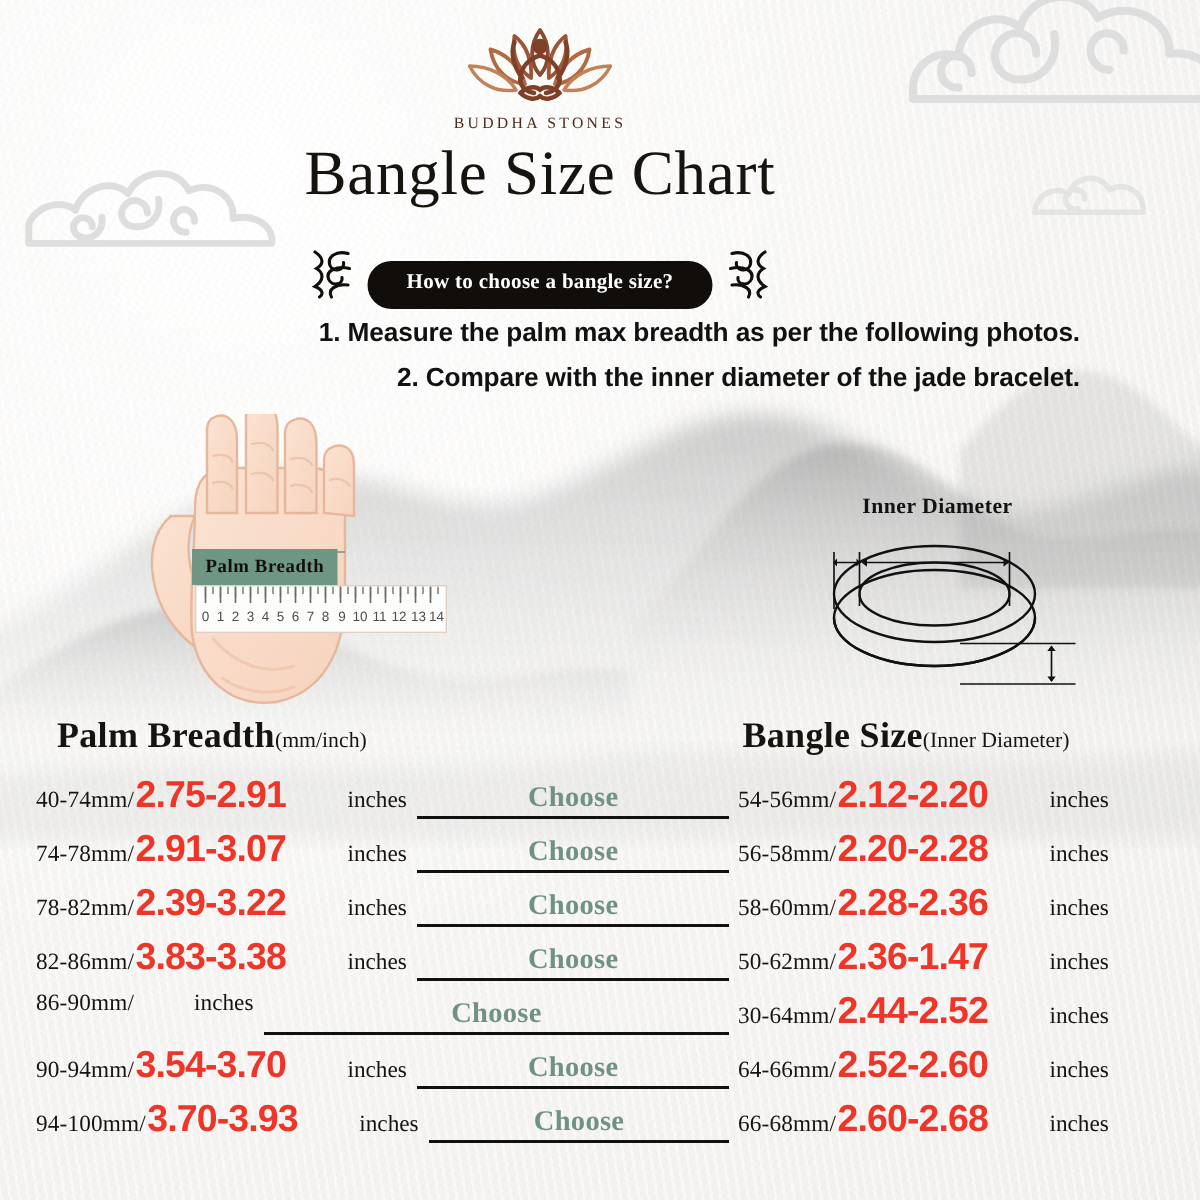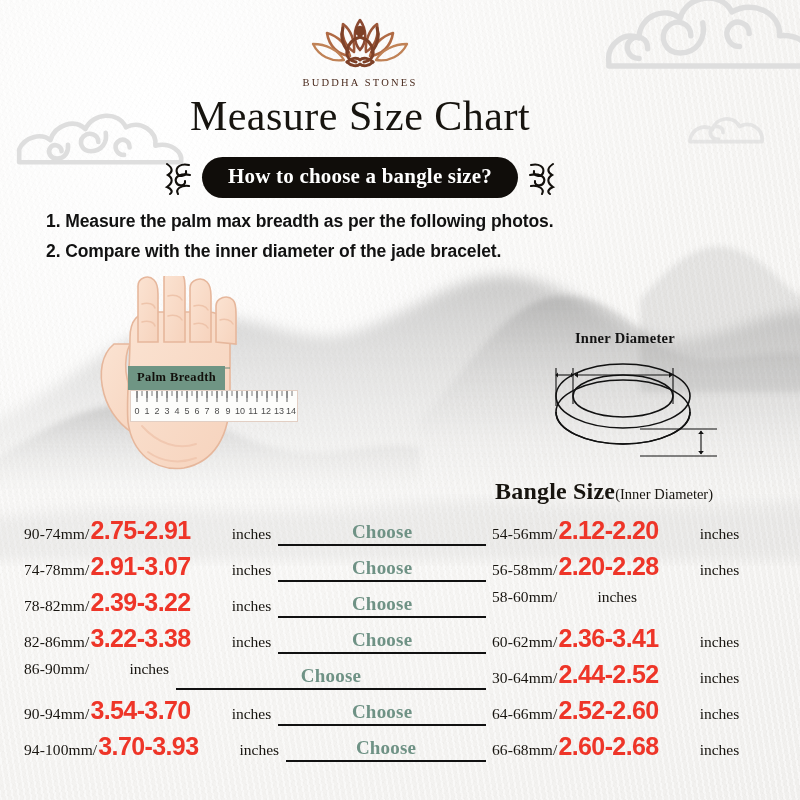--- a/index.html
+++ b/index.html
@@ -56,28 +56,29 @@
   .sub-row{
     position:absolute; left:0; right:0; top:157px;
     display:flex; align-items:center; justify-content:center; gap:9px;
   }
   .pill{
     background:#100d0a;
     color:#fff;
     border-radius:22px;
     padding:7px 26px 9px;
     font-family:"Liberation Serif", serif;
-    font-size:21px; font-weight:700; letter-spacing:.2px;
+    font-size:14px; font-weight:700; letter-spacing:.2px;
     white-space:nowrap;
+    margin-top:17px;
   }
 
   
   .instructions{
     position:absolute; left:0; right:0; top:206px;
-    text-align:left;
+    text-align:right;
     font-family:"Liberation Sans", sans-serif;
     margin-left:46px;
   }
   .instructions div{
     font-size:17.5px; font-weight:700; color:#111;
     line-height:1.72; letter-spacing:-.1px;
   }
 
   
   .hand-fig{ position:absolute; left:96px; top:276px; width:240px; height:200px; }
@@ -259,21 +260,21 @@
         <path d="M53,29 C60,31 65,36 66,43 C67,49 63,53 57,54"></path>
         <path d="M41,44 C36,37 33,28 36,20"></path>
         <path d="M65,44 C70,37 73,28 70,20"></path>
         <path d="M40,54 C44,58 50,59 53,56 C56,59 62,58 66,54"></path>
         <path d="M40,54 C44,50 50,49 53,52 C56,49 62,50 66,54"></path>
       </g>
     </svg>
     <div class="logo-brand">BUDDHA STONES</div>
   </div>
 
-  <div class="title">Measure Size Chart</div>
+  <div class="title">Bangle Size Chart</div>
 
   <div class="sub-row">
     <svg width="30" height="38" viewBox="0 0 30 38">
       <g fill="none" stroke="#120f0b" stroke-width="2.1" stroke-linecap="round">
         <path d="M26,6 C18,4 12,8 14,14 C16,19 24,17 23,12"></path>
         <path d="M27,16 C19,14 11,17 13,23 C15,28 23,27 22,22"></path>
         <path d="M26,27 C18,26 12,30 15,35"></path>
         <path d="M4,5 C10,9 10,13 5,16 C10,19 10,24 4,28 C9,30 10,33 7,35"></path>
       </g>
     </svg>
@@ -406,27 +407,30 @@
 
         <path d="M135,99 L212,99"></path>
         <path d="M135,126 L212,126"></path>
         <path d="M196,101 L196,124"></path>
         <path d="M193.2,104 L196,100.4 L198.8,104" fill="#111" stroke="none"></path>
         <path d="M193.2,121 L196,124.6 L198.8,121" fill="#111" stroke="none"></path>
       </g>
     </svg>
   </div>
 
+  <div class="sec-head" id="sec-head-left">
+    <span class="big">Palm Breadth</span><span class="small">(mm/inch)</span>
+  </div>
   <div class="sec-head" id="sec-head-right">
     <span class="big">Bangle Size</span><span class="small">(Inner Diameter)</span>
   </div>
 
   <div class="tbl" id="tbl-left">
       <div class="row">
-        <span class="mm">90-74mm/</span>
+        <span class="mm">40-74mm/</span>
         <span class="inch">2.75-2.91</span>
         <span class="unit">inches</span>
         <div class="choose-cell">
           <div class="line"></div>
           <span class="choose">Choose</span>
         </div>
       </div>
       <div class="row">
         <span class="mm">74-78mm/</span>
         <span class="inch">2.91-3.07</span>
@@ -440,21 +444,21 @@
         <span class="mm">78-82mm/</span>
         <span class="inch">2.39-3.22</span>
         <span class="unit">inches</span>
         <div class="choose-cell">
           <div class="line"></div>
           <span class="choose">Choose</span>
         </div>
       </div>
       <div class="row">
         <span class="mm">82-86mm/</span>
-        <span class="inch">3.22-3.38</span>
+        <span class="inch">3.83-3.38</span>
         <span class="unit">inches</span>
         <div class="choose-cell">
           <div class="line"></div>
           <span class="choose">Choose</span>
         </div>
       </div>
       <div class="row">
         <span class="mm">86-90mm/</span>
         <span class="unit">inches</span>
         <div class="choose-cell">
@@ -487,25 +491,26 @@
         <span class="inch">2.12-2.20</span>
         <span class="unit">inches</span>
       </div>
       <div class="row">
         <span class="mm">56-58mm/</span>
         <span class="inch">2.20-2.28</span>
         <span class="unit">inches</span>
       </div>
       <div class="row">
         <span class="mm">58-60mm/</span>
-        <span class="unit">inches</span>
-      </div>
-      <div class="row">
-        <span class="mm">60-62mm/</span>
-        <span class="inch">2.36-3.41</span>
+        <span class="inch">2.28-2.36</span>
+        <span class="unit">inches</span>
+      </div>
+      <div class="row">
+        <span class="mm">50-62mm/</span>
+        <span class="inch">2.36-1.47</span>
         <span class="unit">inches</span>
       </div>
       <div class="row">
         <span class="mm">30-64mm/</span>
         <span class="inch">2.44-2.52</span>
         <span class="unit">inches</span>
       </div>
       <div class="row">
         <span class="mm">64-66mm/</span>
         <span class="inch">2.52-2.60</span>

